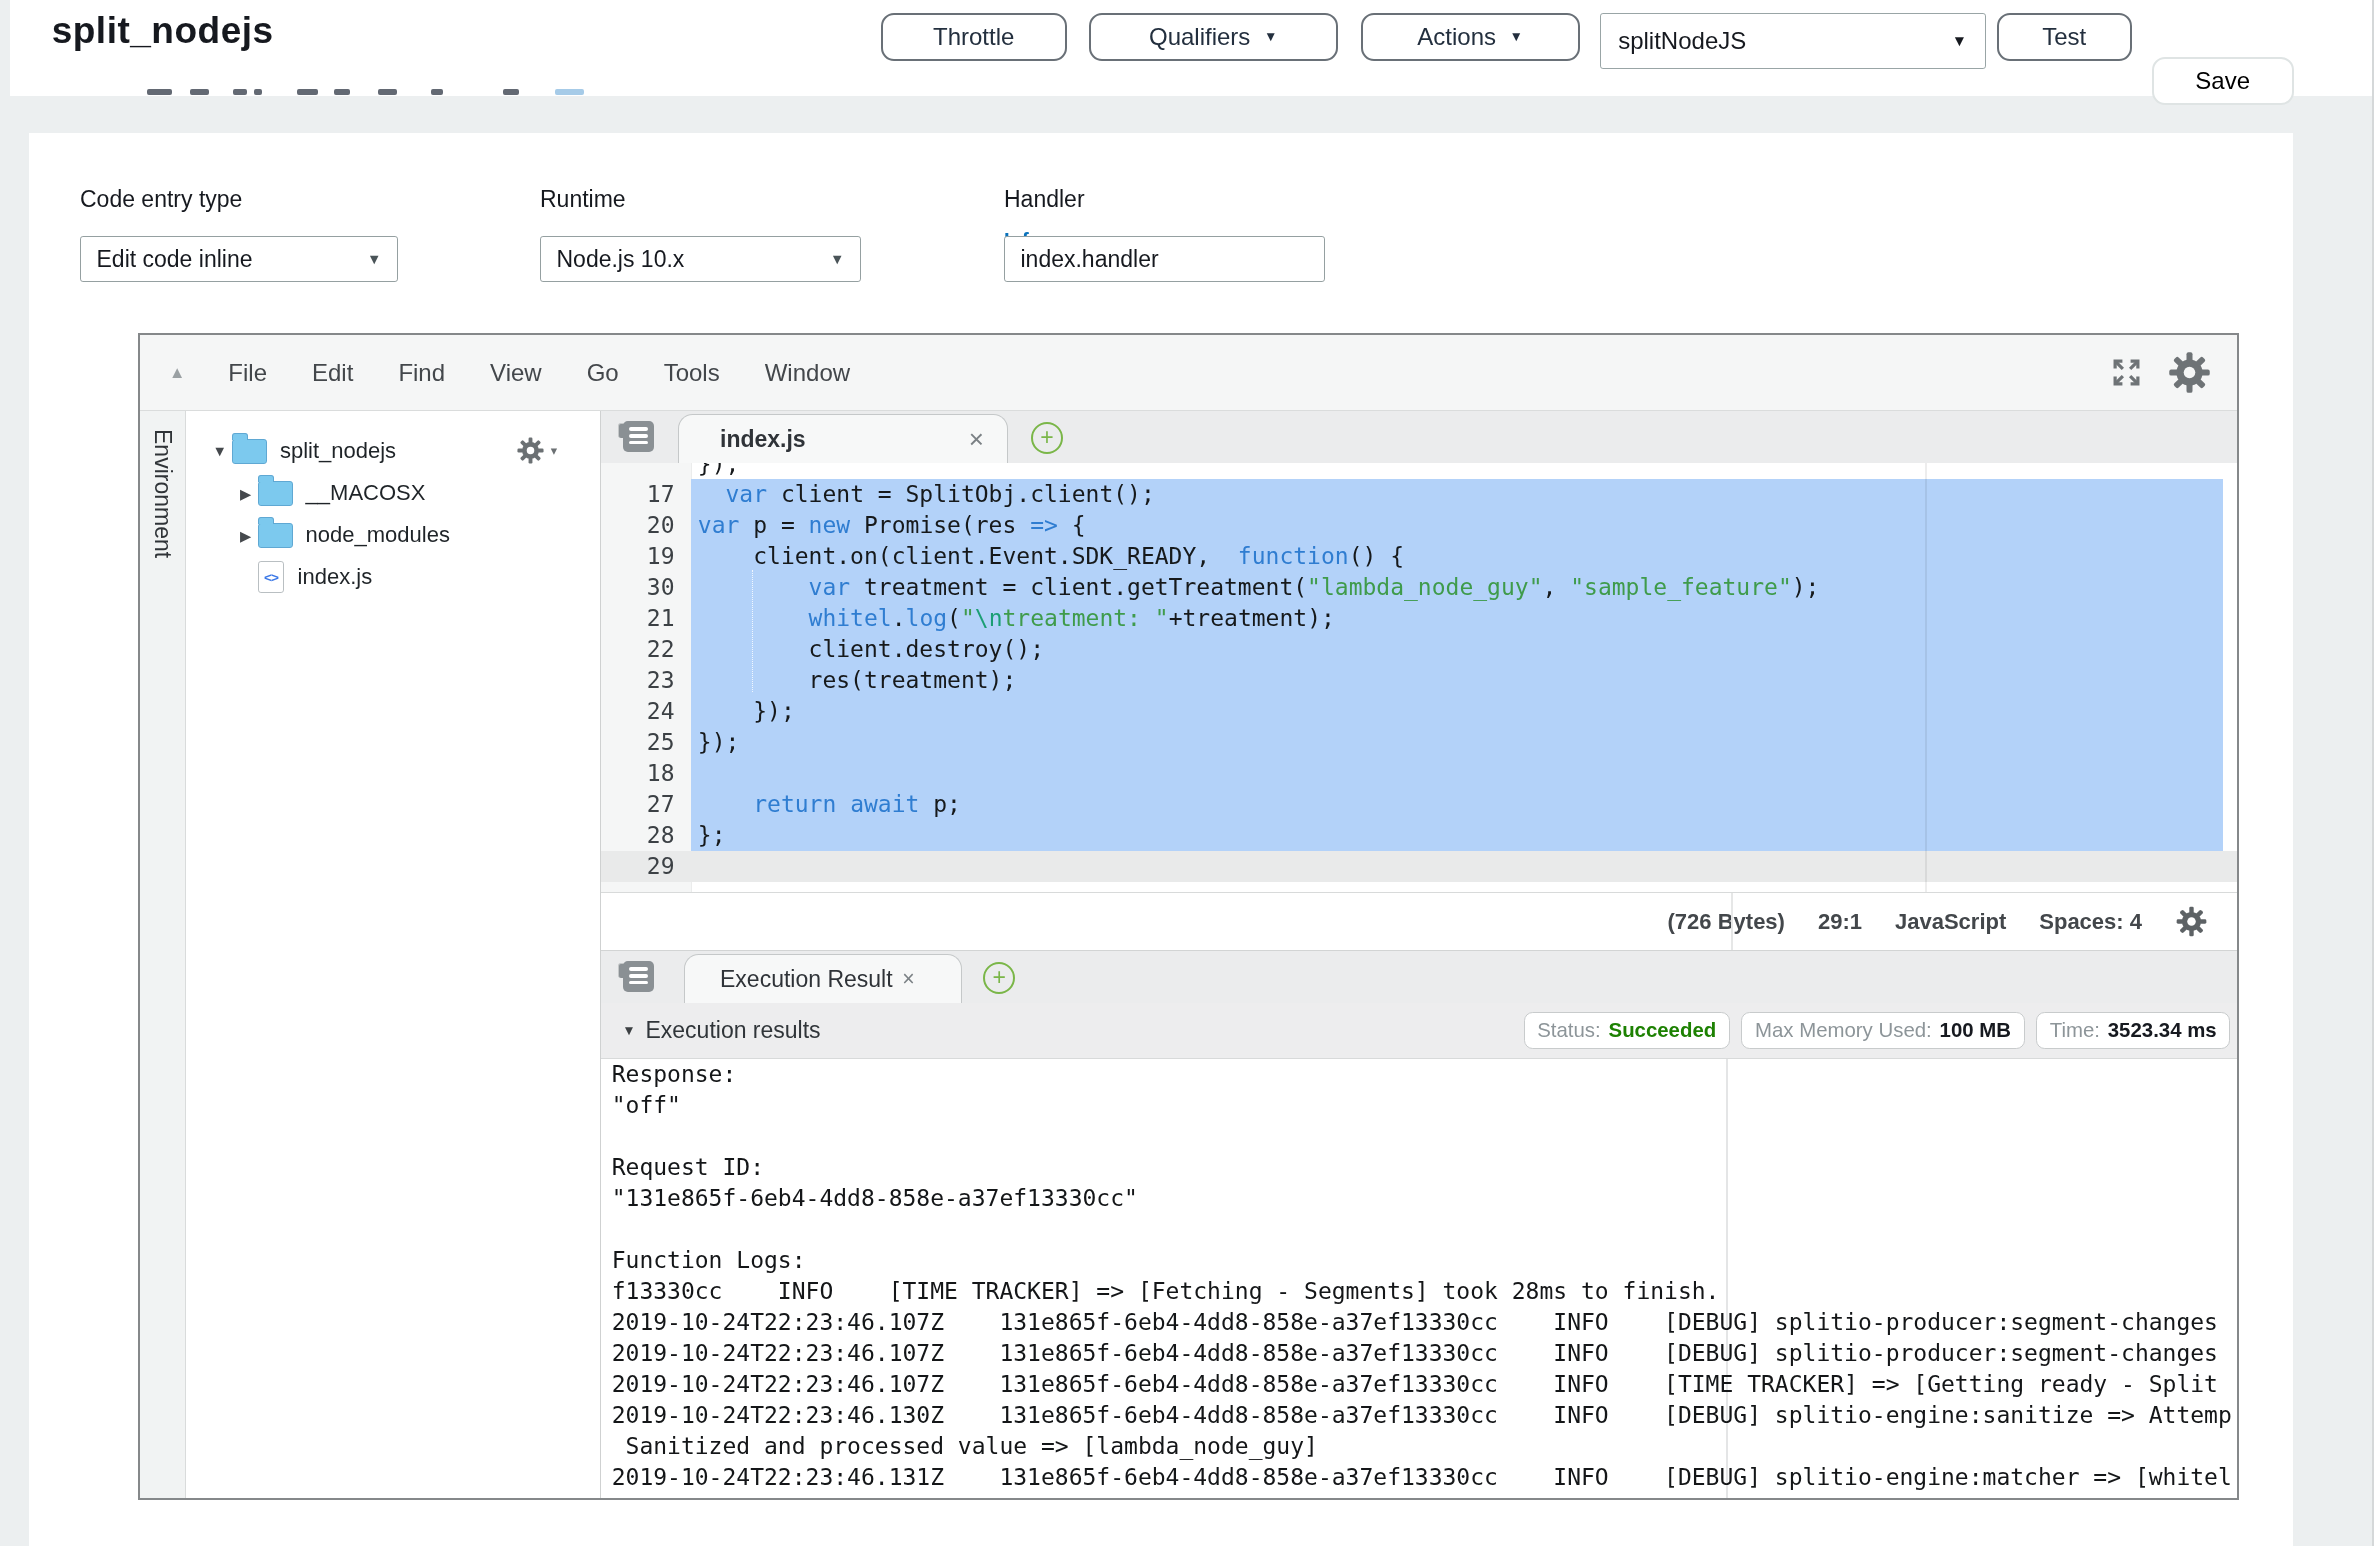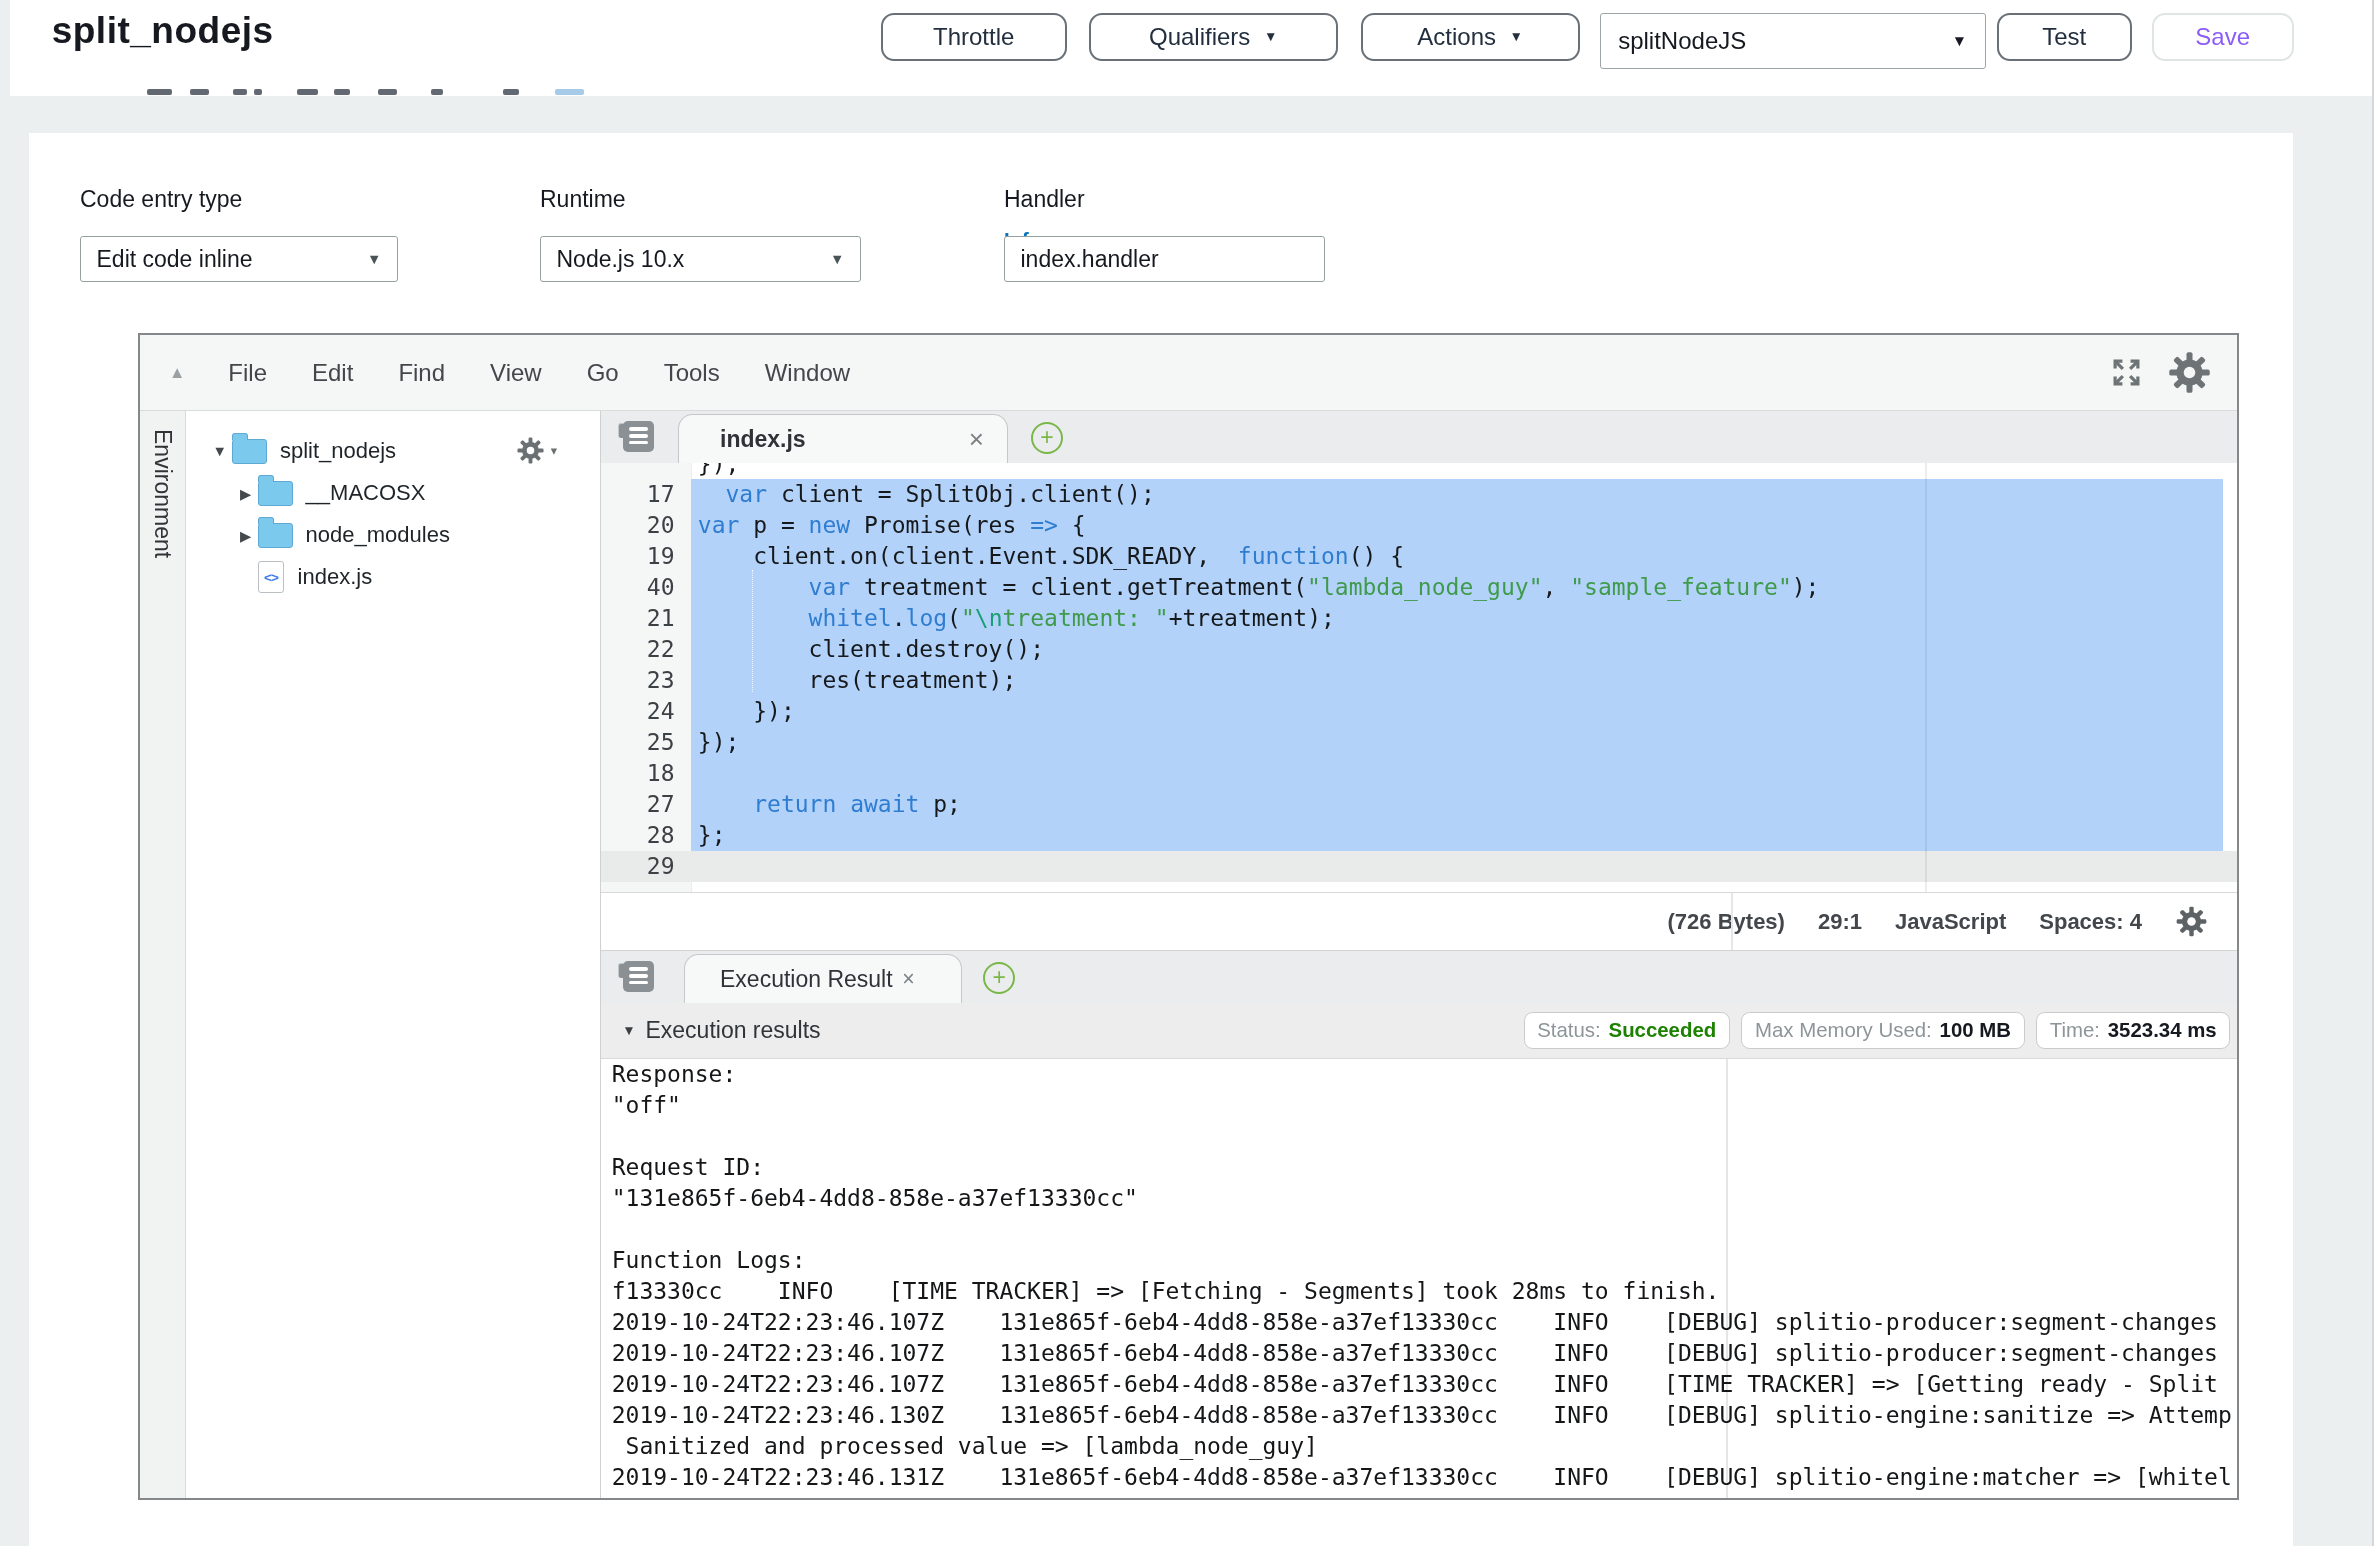--- a/index.html
+++ b/index.html
@@ -5,21 +5,21 @@
   html,body{margin:0;padding:0;background:#eceff0;font-family:"Liberation Sans",sans-serif;}
   #canvas{position:relative;width:2377px;height:1547px;overflow:hidden;background:#eceff0;}
   .abs{position:absolute;}
   
   #app-header{left:9.7px;top:0;width:2362px;height:96px;background:#ffffff;}
   #page-title{left:42px;top:9.7px;font-size:37px;font-weight:700;color:#16191f;letter-spacing:0.5px;}
   .tb-btn{display:flex;align-items:center;justify-content:center;gap:13.6px;height:48px;
           background:#fff;border:2.4px solid #697077;border-radius:13px;
           font-size:24px;font-weight:400;color:#232f3e;box-sizing:border-box;cursor:pointer;}
   .tb-btn .dd{font-size:13.6px;color:#232f3e;}
-  #btn-save{border-color:#dfe4e4;color:#8b5cf6;}
+  #btn-save{border-color:#dfe4e4;color:#000000;margin-top:44px;}
   #event-select{display:flex;align-items:center;height:56px;background:#fff;border:1.9px solid #99a5a6;
           border-radius:2.9px;font-size:24px;color:#16191f;box-sizing:border-box;padding:0 17.5px;cursor:pointer;}
   #event-select .dd{margin-left:auto;font-size:15.5px;color:#16191f;}
   .smudge{top:89px;height:5.8px;background:#3c4450;opacity:.8;border-radius:1.9px;}
   
   .f-label{font-size:23px;color:#16191f;}
   .info-link{font-size:20.4px;font-weight:700;color:#0a72bb;cursor:pointer;}
   .f-box{display:flex;align-items:center;height:46px;background:#fff;border:1.9px solid #95a0a1;
          border-radius:2.9px;box-sizing:border-box;padding:0 15.5px;font-size:23px;color:#16191f;cursor:pointer;}
   .f-box .dd{margin-left:auto;font-size:14.6px;color:#4a5458;}
@@ -287,21 +287,21 @@
               </div>
               <div class="code-row sel">
                 <div class="gut">20</div>
                 <div class="codecell"><span class="tk-k">var</span><span class="tk-p"> p = </span><span class="tk-k">new</span><span class="tk-p"> Promise(res </span><span class="tk-k">=&gt;</span><span class="tk-p"> {</span></div>
               </div>
               <div class="code-row sel">
                 <div class="gut">19</div>
                 <div class="codecell"><span class="tk-p">    client.on(client.Event.SDK_READY,  </span><span class="tk-k">function</span><span class="tk-p">() {</span></div>
               </div>
               <div class="code-row sel">
-                <div class="gut">40</div>
+                <div class="gut">30</div>
                 <div class="codecell"><span class="tk-p">        </span><span class="tk-k">var</span><span class="tk-p"> treatment = client.getTreatment(</span><span class="tk-s">"lambda_node_guy"</span><span class="tk-p">, </span><span class="tk-s">"sample_feature"</span><span class="tk-p">);</span></div>
               </div>
               <div class="code-row sel">
                 <div class="gut">21</div>
                 <div class="codecell"><span class="tk-p">        </span><span class="tk-k">whitel</span><span class="tk-p">.</span><span class="tk-k">log</span><span class="tk-p">(</span><span class="tk-s">"</span><span class="tk-e">\n</span><span class="tk-s">treatment: "</span><span class="tk-p">+treatment);</span></div>
               </div>
               <div class="code-row sel">
                 <div class="gut">22</div>
                 <div class="codecell"><span class="tk-p">        client.destroy();</span></div>
               </div>

